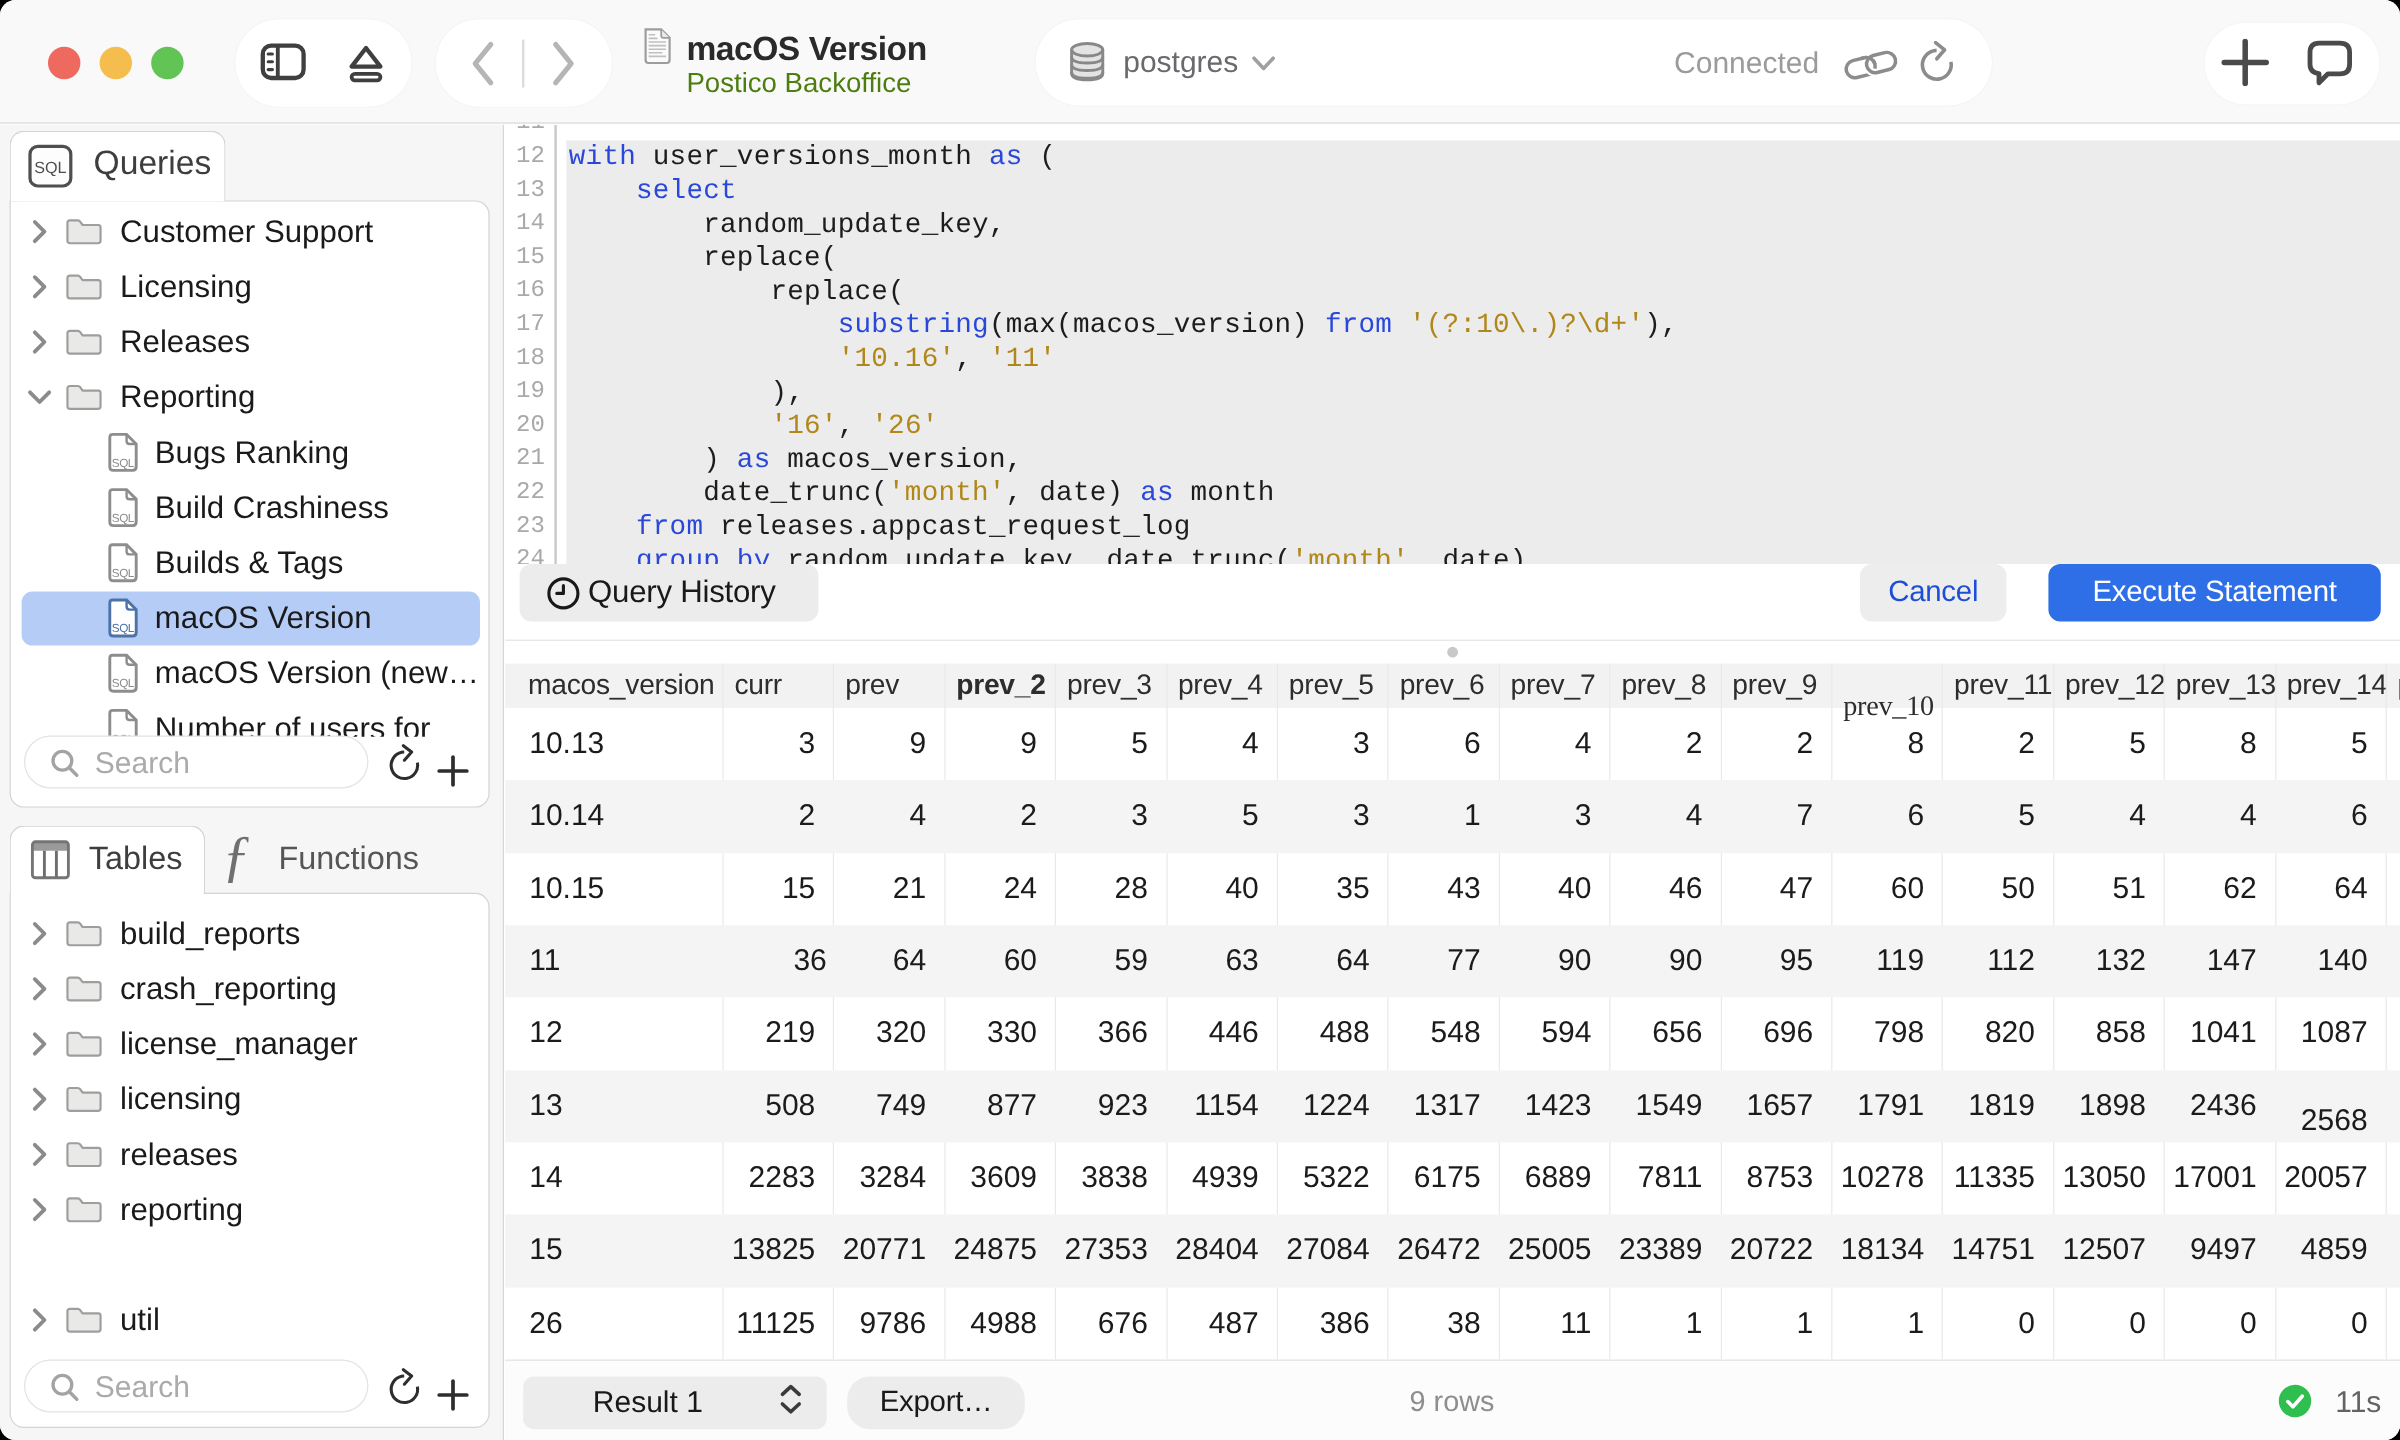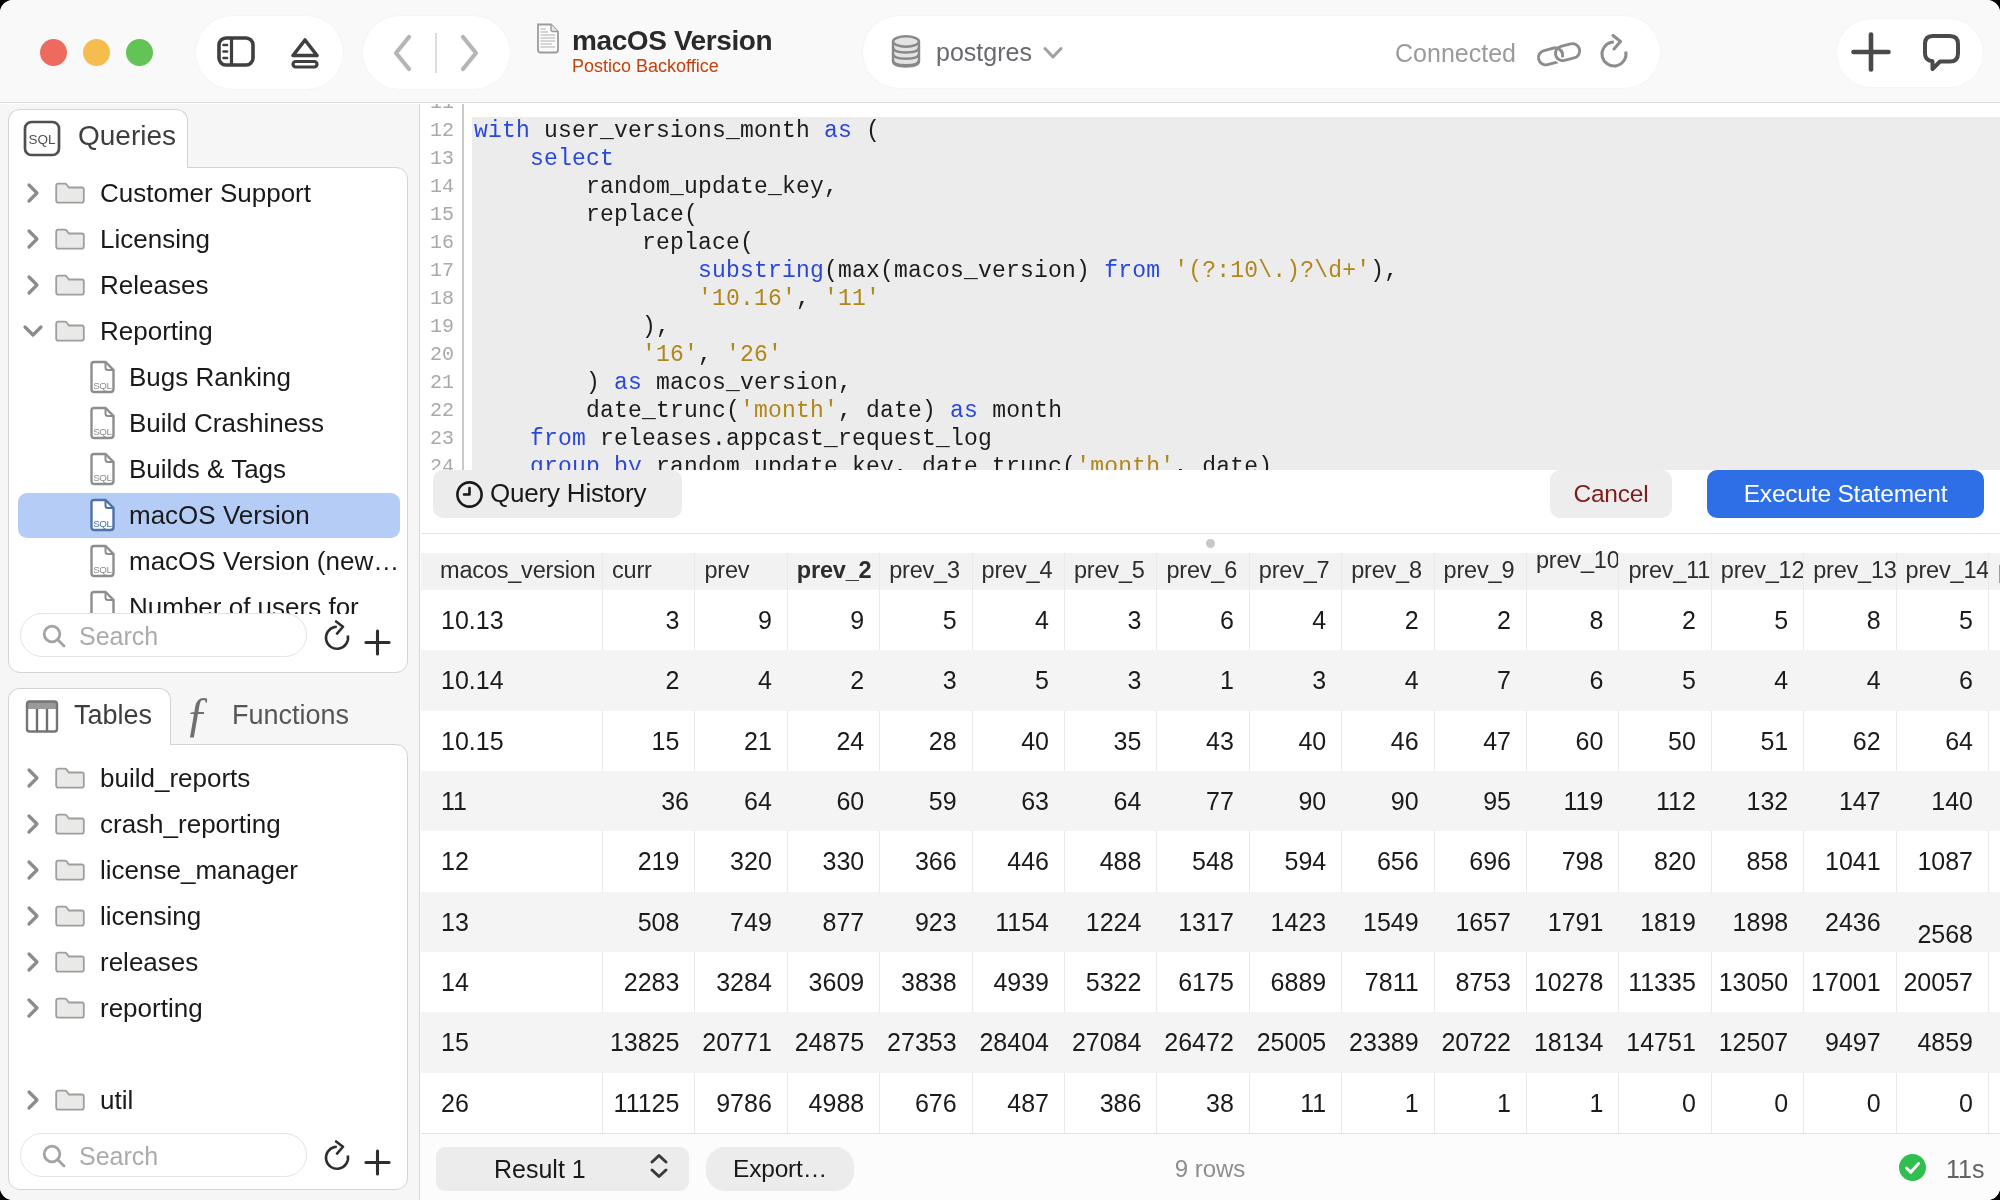--- a/index.html
+++ b/index.html
@@ -72,21 +72,21 @@
 <line x1="6.5" y1="6" x2="12" y2="6"></line>
           <line x1="6.5" y1="9" x2="14" y2="9"></line>
 <line x1="6.5" y1="12" x2="21" y2="12"></line>
           <line x1="6.5" y1="15" x2="21" y2="15"></line>
 <line x1="6.5" y1="18" x2="21" y2="18"></line>
           <line x1="6.5" y1="21" x2="18" y2="21"></line>
 <line x1="6.5" y1="24" x2="21" y2="24"></line>
         </g>
       </svg>
 <div class="abs" style="left:572px;top:25px;font-size:28px;font-weight:bold;letter-spacing:-0.4px;color:#2a2a2a;">macOS Version</div>
-<div class="abs" style="left:572px;top:56px;font-size:18px;color:#c2410c;">Postico Backoffice</div>
+<div class="abs" style="left:572px;top:56px;font-size:23px;color:#4d7c0f;">Postico Backoffice</div>
 <div class="pill" style="left:863px;top:16px;width:797px;height:72px;"></div>
 <svg class="abs" style="left:889px;top:34px;" width="34" height="35" viewBox="0 0 34 35">
 <path d="M4 7.5 V27 Q4 32.5 17 32.5 Q30 32.5 30 27 V7.5" fill="#e3e3e3" stroke="none"></path>
 <ellipse cx="17" cy="7.5" rx="13" ry="5.2" fill="#e3e3e3" stroke="#88888a" stroke-width="2.4"></ellipse>
 <path d="M4 7.5 V27 Q4 32.5 17 32.5 Q30 32.5 30 27 V7.5" fill="none" stroke="#88888a" stroke-width="2.4"></path>
 <path d="M4 13.3 Q4 18.5 17 18.5 Q30 18.5 30 13.3" fill="none" stroke="#88888a" stroke-width="2.4"></path>
 <path d="M4 19.6 Q4 24.8 17 24.8 Q30 24.8 30 19.6" fill="none" stroke="#88888a" stroke-width="2.4"></path>
 <path d="M4 25.9 Q4 31.1 17 31.1 Q30 31.1 30 25.9" fill="none" stroke="#88888a" stroke-width="2.4"></path>
 </svg>
 <div class="abs" style="left:936px;top:38px;font-size:25px;color:#69696e;">postgres</div>
@@ -350,37 +350,37 @@
     <span class="k">from</span> releases.appcast_request_log
     <span class="k">group by</span> random_update_key, date_trunc(<span class="s">'month'</span>, date)</pre>
       </div>
 <div class="btn" style="left:12px;top:366px;width:249px;height:48px;">
 <svg class="abs" style="left:22px;top:10px;" width="29" height="29" viewBox="0 0 29 29">
 <circle cx="14.5" cy="14.5" r="12.1" fill="none" stroke="#19191b" stroke-width="2.6"></circle>
 <path d="M14.5 8 V14.5 L9 14.5" fill="none" stroke="#19191b" stroke-width="2.6" stroke-linecap="round" stroke-linejoin="round"></path>
         </svg>
 <span class="abs" style="left:57px;top:8px;font-size:26px;">Query History</span>
       </div>
-<div class="btn" style="left:1129px;top:366px;width:122px;height:48px;background:#ededed;color:#7f1d1d;text-align:center;line-height:48px;">Cancel</div>
+<div class="btn" style="left:1129px;top:366px;width:122px;height:48px;background:#ededed;color:#1d4ed8;text-align:center;line-height:48px;">Cancel</div>
 <div class="btn" style="left:1286px;top:366px;width:277px;height:48px;background:#2e6ee6;color:#fff;text-align:center;line-height:48px;">Execute Statement</div>
 <div class="abs" style="left:0;top:429px;width:1579px;height:1px;background:#e3e3e3;"></div>
 <div class="abs" style="left:785px;top:435px;width:9px;height:9px;border-radius:50%;background:#c8c8c8;"></div>
 <div class="abs" style="left:0;top:449px;width:1579px;height:37px;background:#f2f2f3;"></div>
       <div class="hdrcell" style="left:19px;top:453px;">macos_version</div>
       <div class="hdrcell" style="left:191.0px;top:453px;">curr</div>
       <div class="hdrcell" style="left:283.4px;top:453px;">prev</div>
       <div class="hdrcell" style="left:375.8px;top:453px;font-weight:bold;">prev_2</div>
       <div class="hdrcell" style="left:468.2px;top:453px;">prev_3</div>
       <div class="hdrcell" style="left:560.6px;top:453px;">prev_4</div>
       <div class="hdrcell" style="left:653.0px;top:453px;">prev_5</div>
       <div class="hdrcell" style="left:745.4px;top:453px;">prev_6</div>
       <div class="hdrcell" style="left:837.8px;top:453px;">prev_7</div>
       <div class="hdrcell" style="left:930.2px;top:453px;">prev_8</div>
       <div class="hdrcell" style="left:1022.6px;top:453px;">prev_9</div>
-      <div class="hdrcell" style="left:1115.0px;top:443px;">prev_10</div>
+      <div class="hdrcell" style="left:1115.0px;top:472px;font-family:Liberation Serif, serif;">prev_10</div>
       <div class="hdrcell" style="left:1207.4px;top:453px;">prev_11</div>
       <div class="hdrcell" style="left:1299.8px;top:453px;">prev_12</div>
       <div class="hdrcell" style="left:1392.2px;top:453px;">prev_13</div>
       <div class="hdrcell" style="left:1484.6px;top:453px;">prev_14</div>
       <div class="hdrcell" style="left:1577.0px;top:453px;">prev_15</div>
       <div class="vline" style="left:181.0px;top:449px;height:580px;"></div>
       <div class="vline" style="left:273.4px;top:449px;height:580px;"></div>
       <div class="vline" style="left:365.8px;top:449px;height:580px;"></div>
       <div class="vline" style="left:458.2px;top:449px;height:580px;"></div>
       <div class="vline" style="left:550.6px;top:449px;height:580px;"></div>

